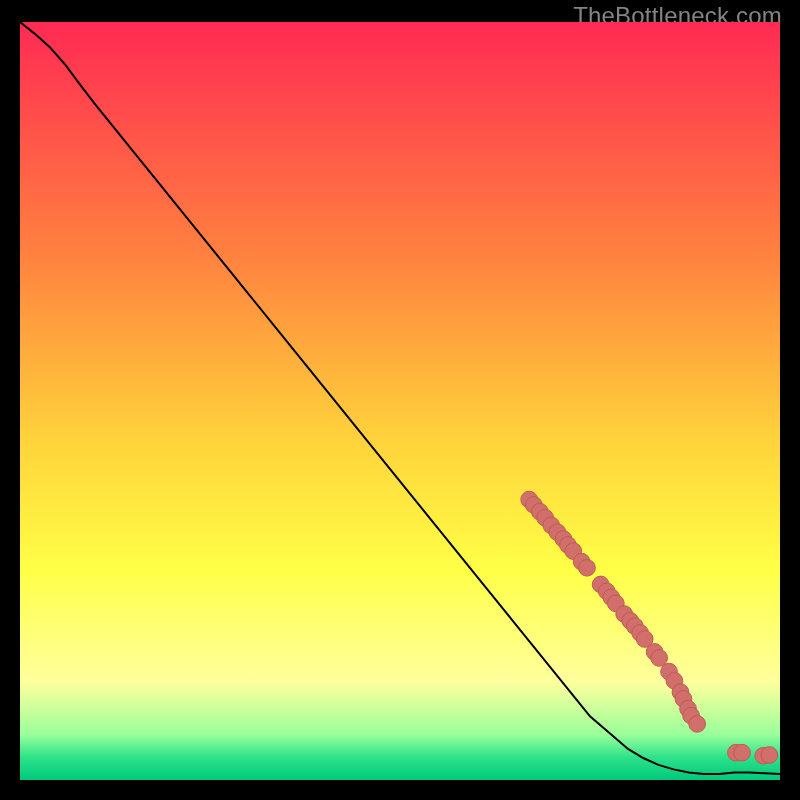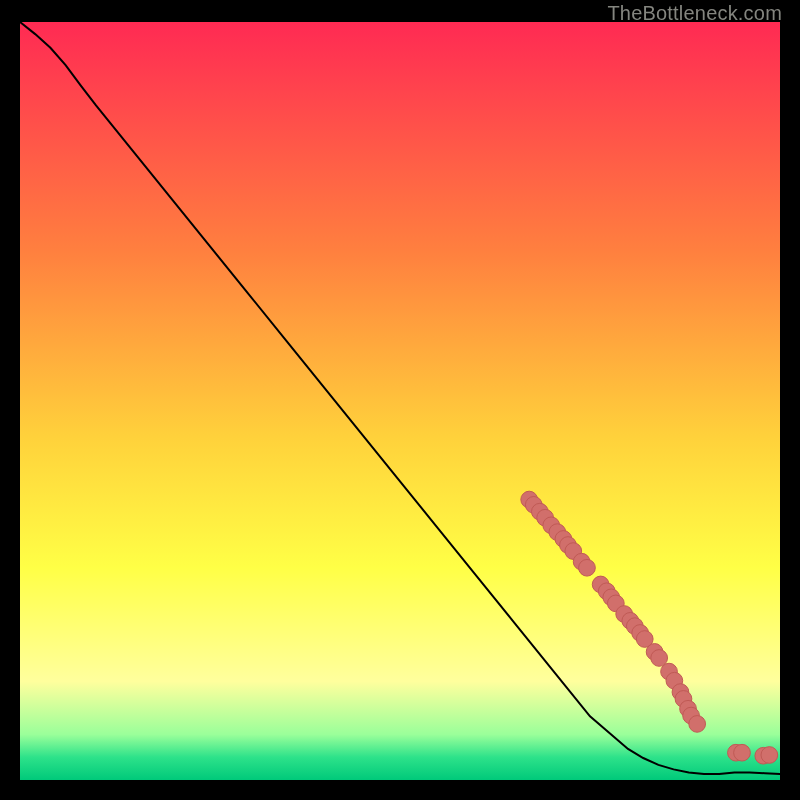--- a/index.html
+++ b/index.html
@@ -14,21 +14,21 @@
     position: relative;
     width: 800px;
     height: 800px;
     background: #000000;
   }
   .attribution {
     position: absolute;
     top: 2px;
     right: 18px;
     font-family: Arial, Helvetica, sans-serif;
-    font-size: 20px;
+    font-size: 24px;
     font-weight: 500;
     color: #84857f;
     letter-spacing: 0.2px;
   }
   svg.plot {
     position: absolute;
     left: 20px;
     top: 22px;
     width: 760px;
     height: 758px;

